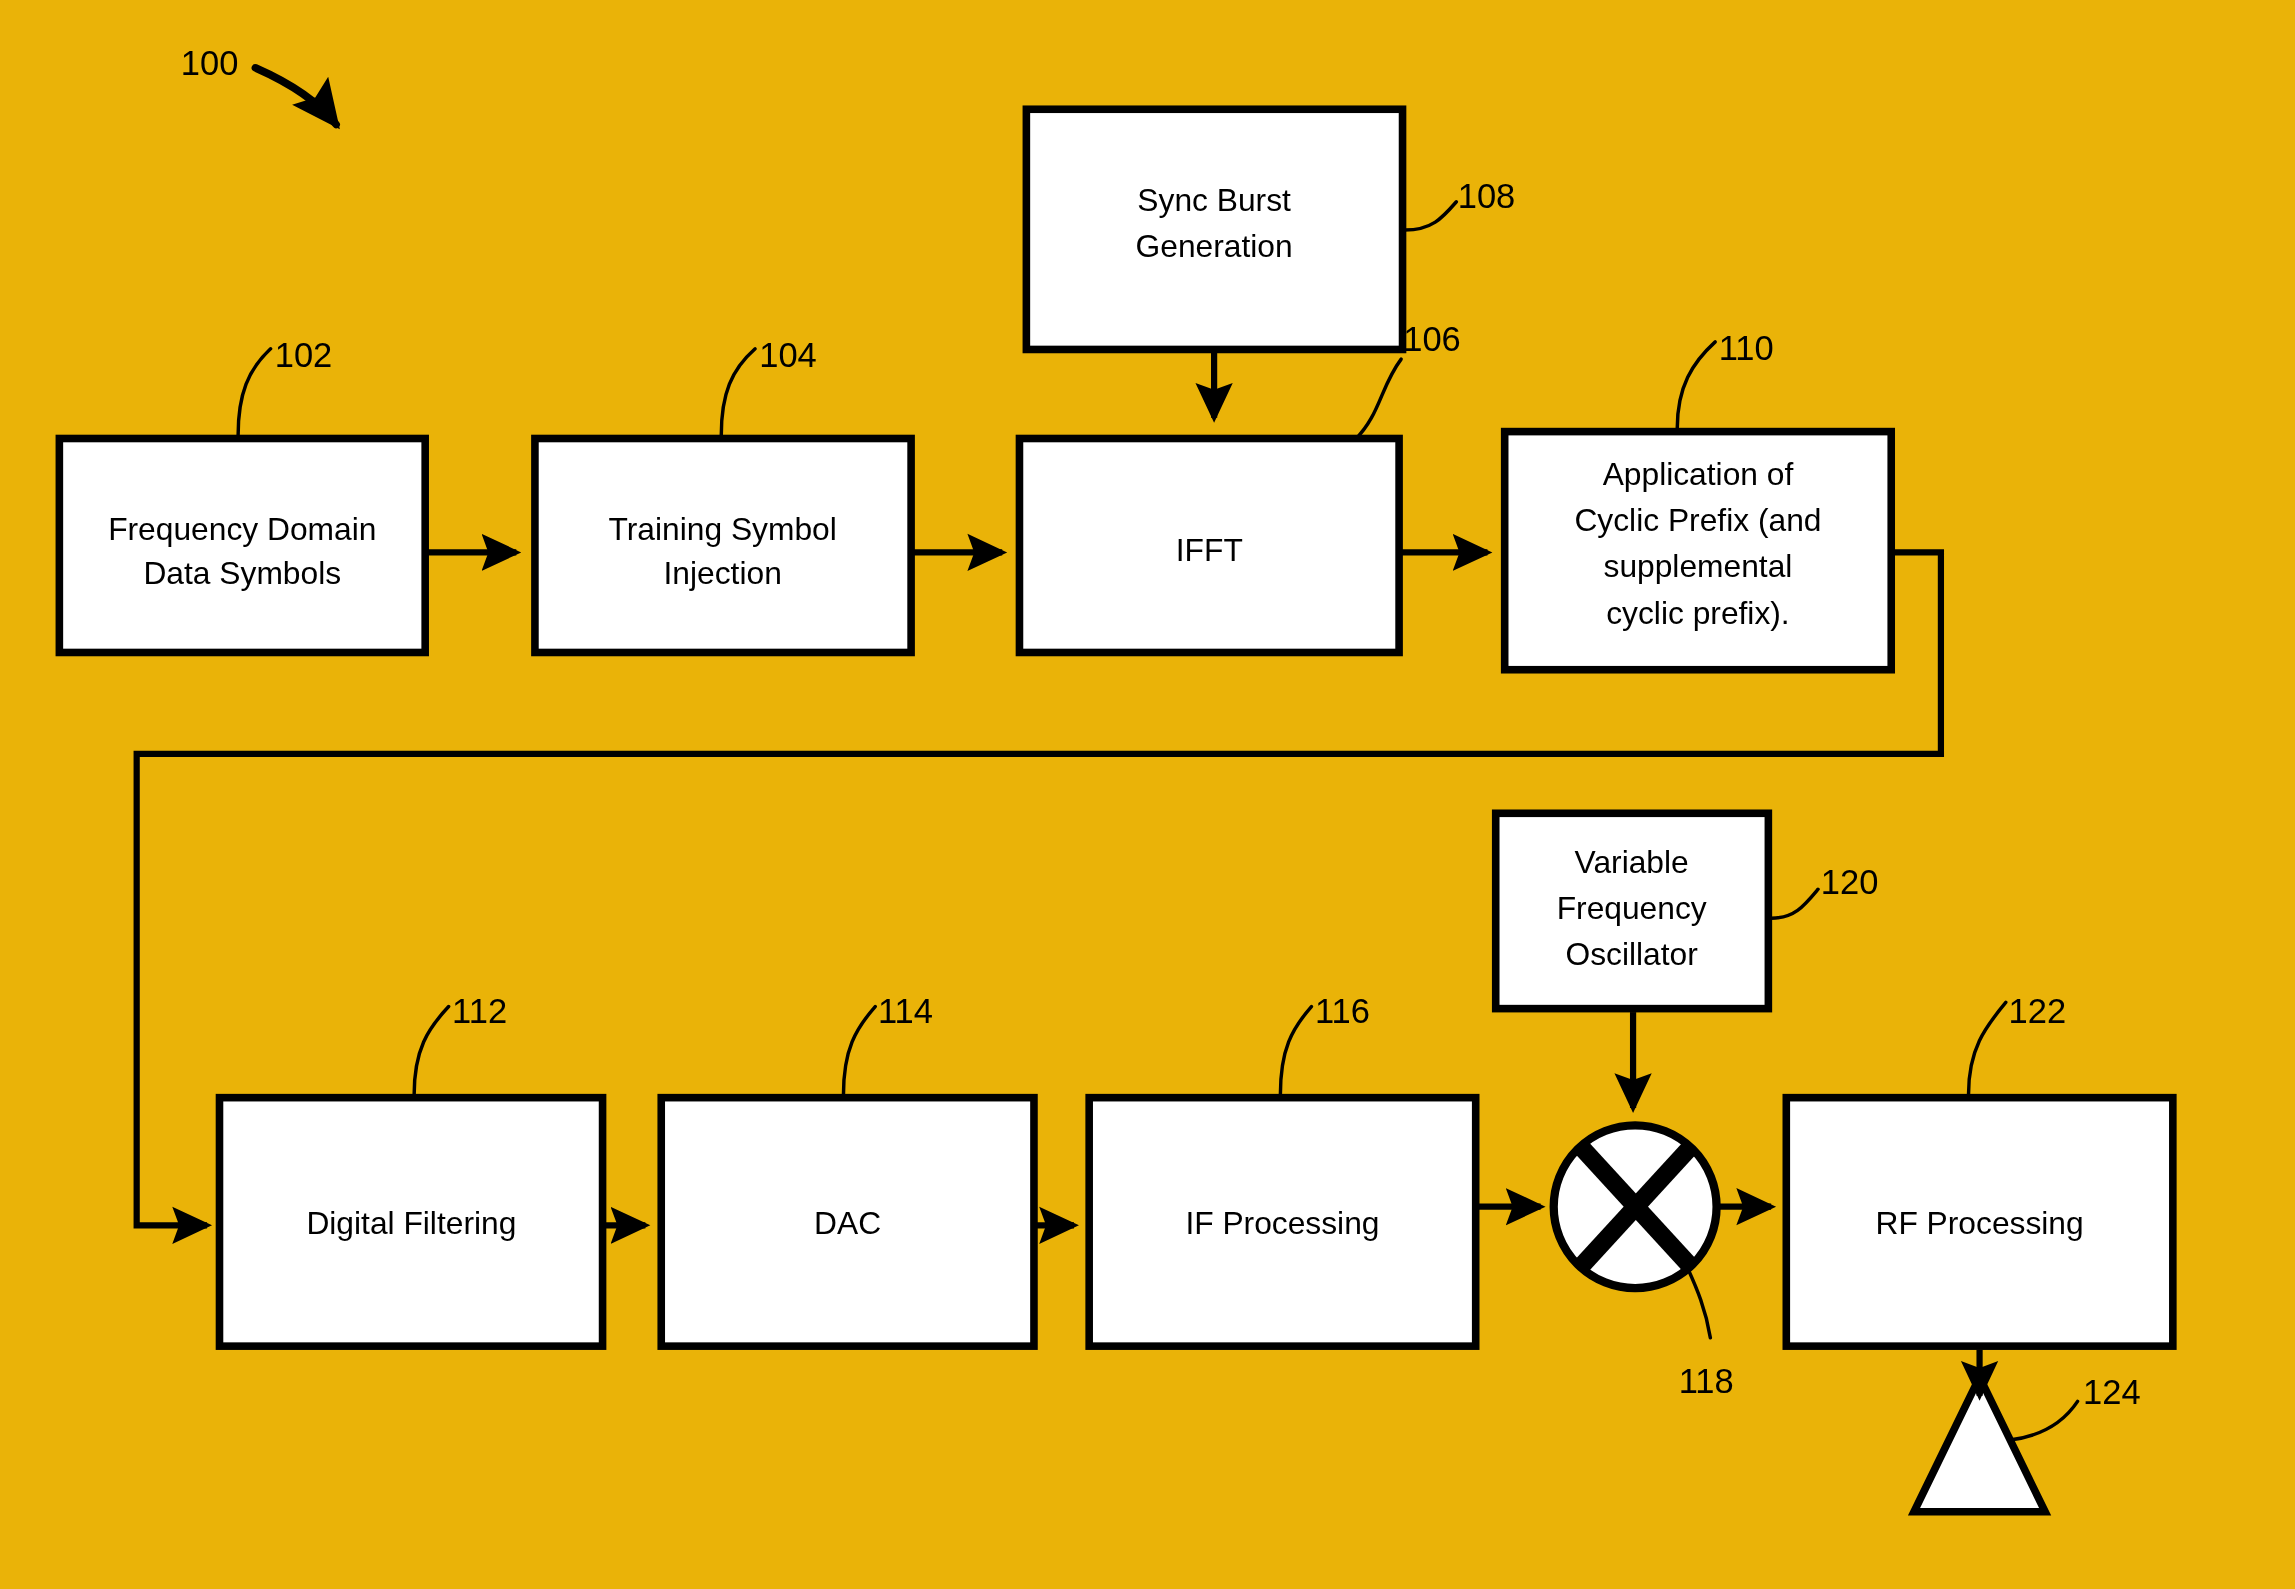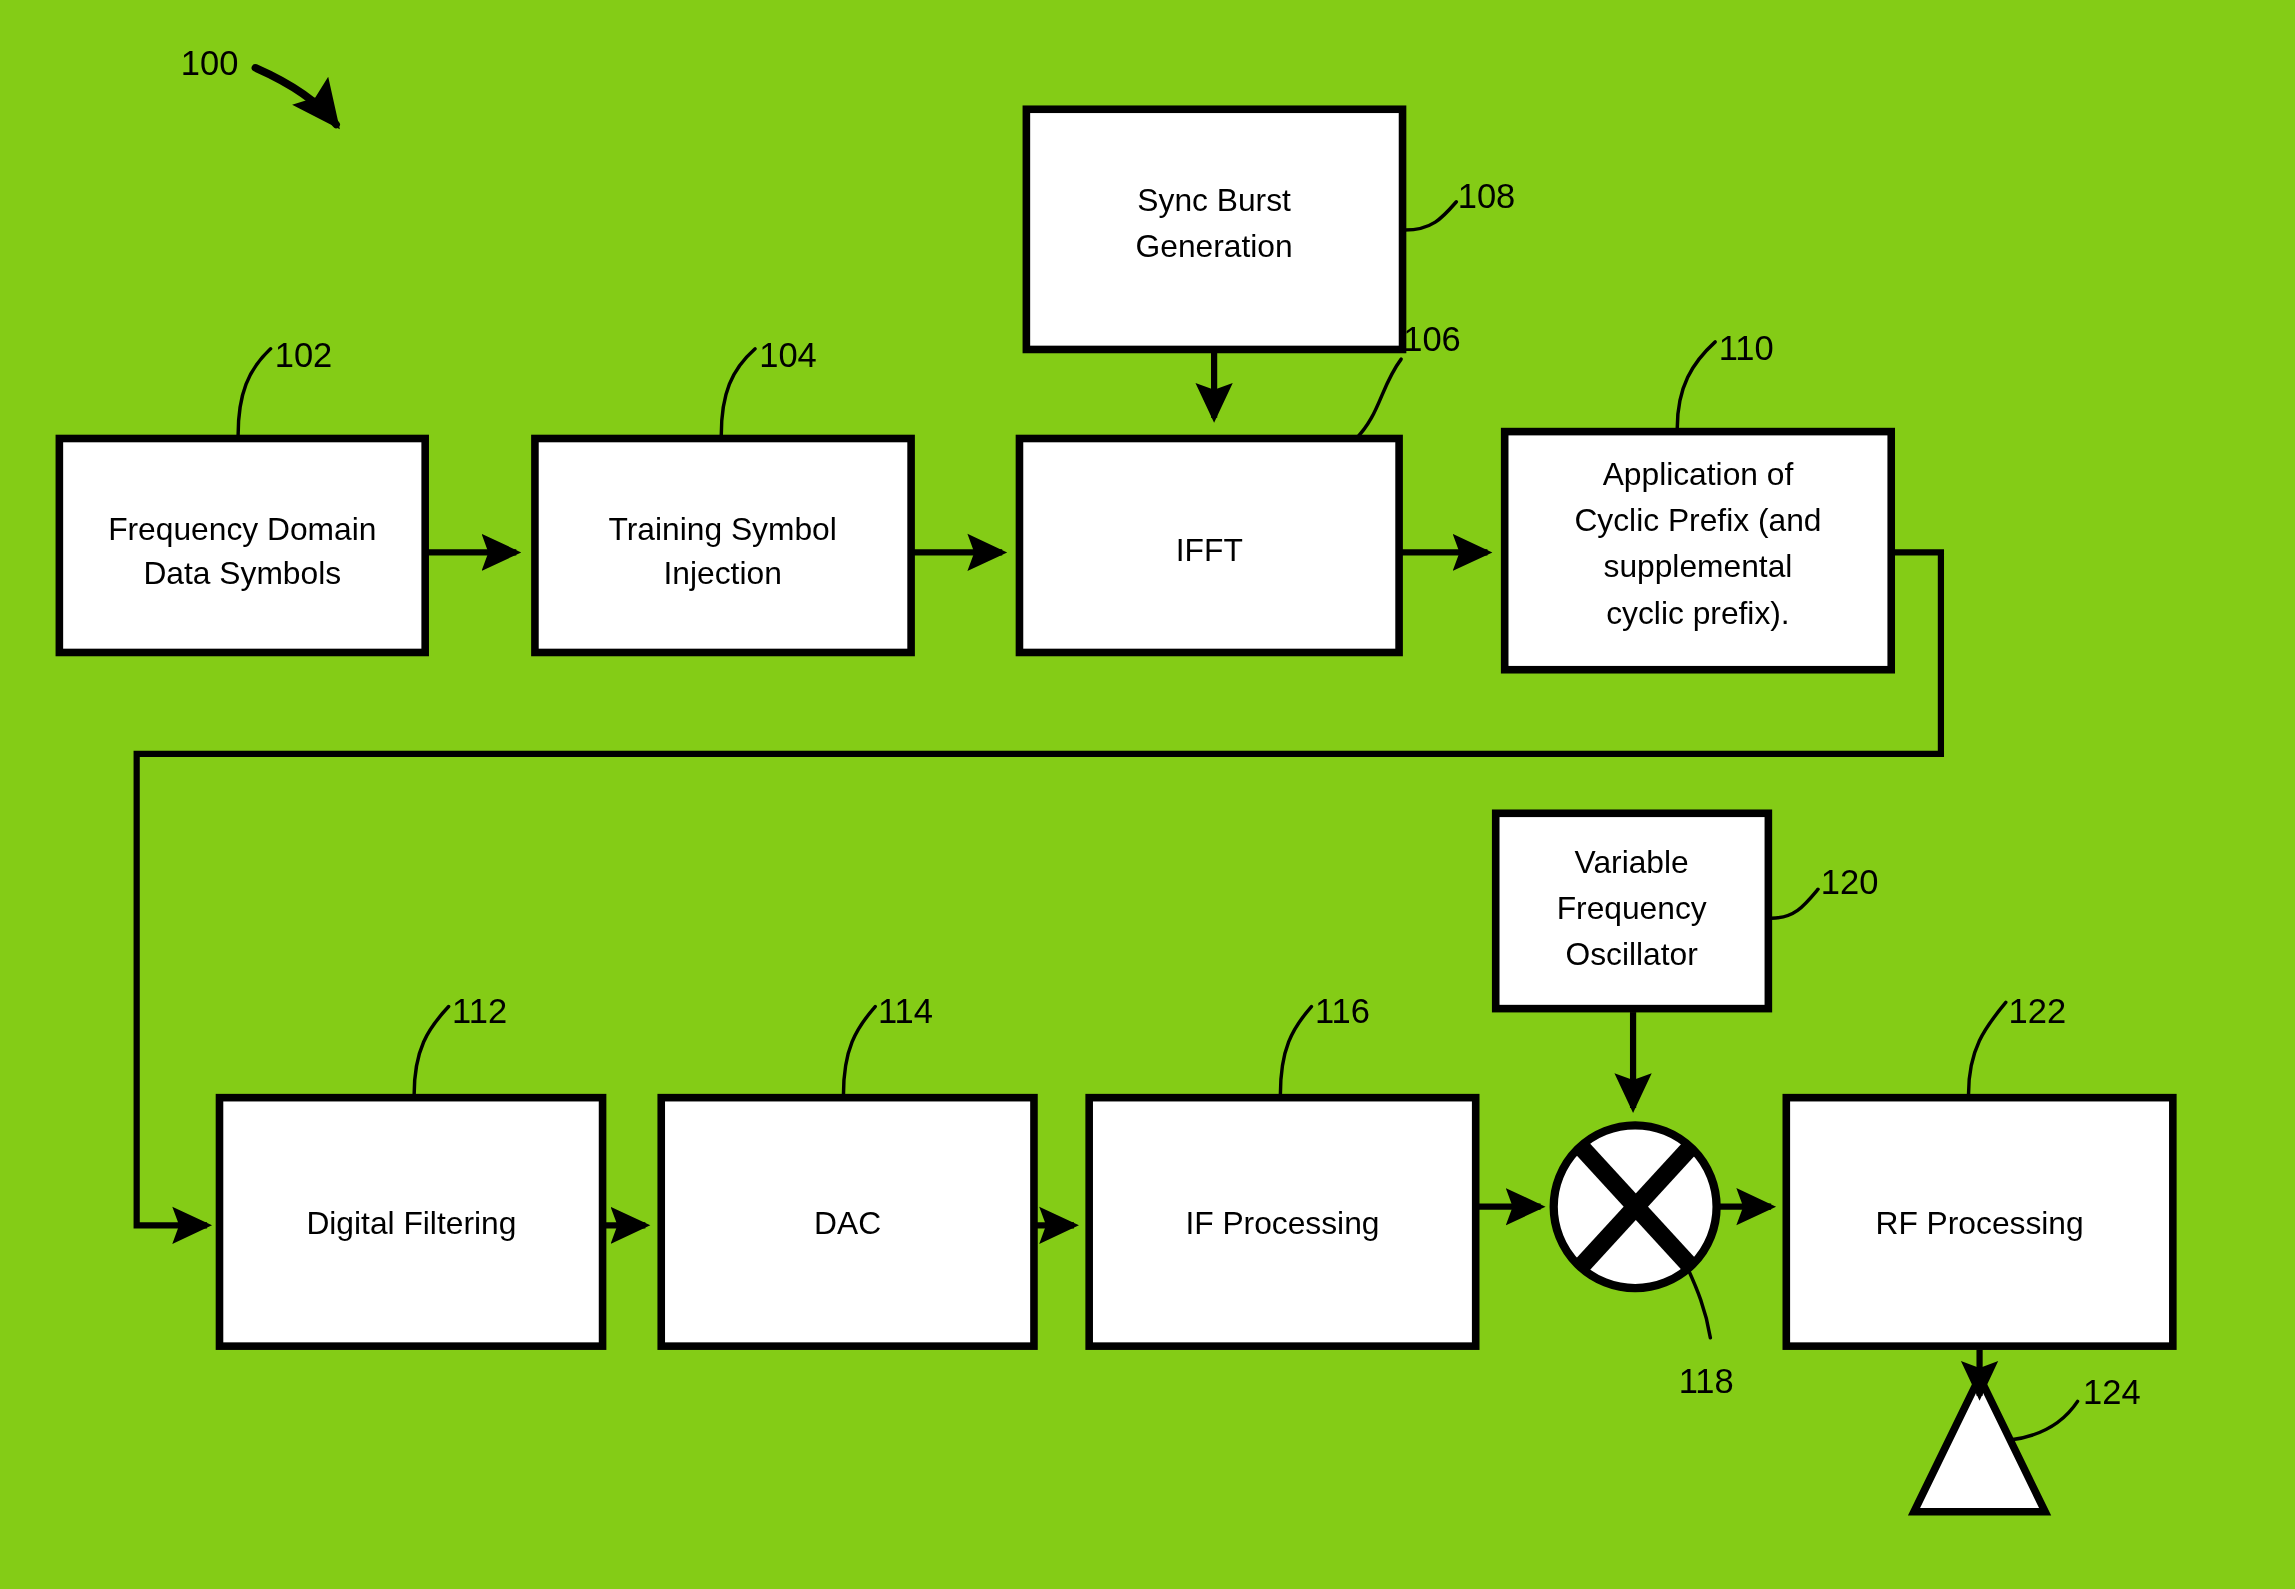--- a/index.html
+++ b/index.html
@@ -4,21 +4,21 @@
 <style>
   html, body {
     margin: 0;
     padding: 0;
     background: #ffffff;
   }
   #figure-root {
     position: relative;
     width: 2295px;
     height: 1590px;
-    background: #84cc16;
+    background: #eab308;
     font-family: "Liberation Sans", sans-serif;
     overflow: hidden;
   }
   svg#diagram {
     display: block;
     width: 2295px;
     height: 1590px;
   }
   .blk-rect {
     fill: #ffffff;

